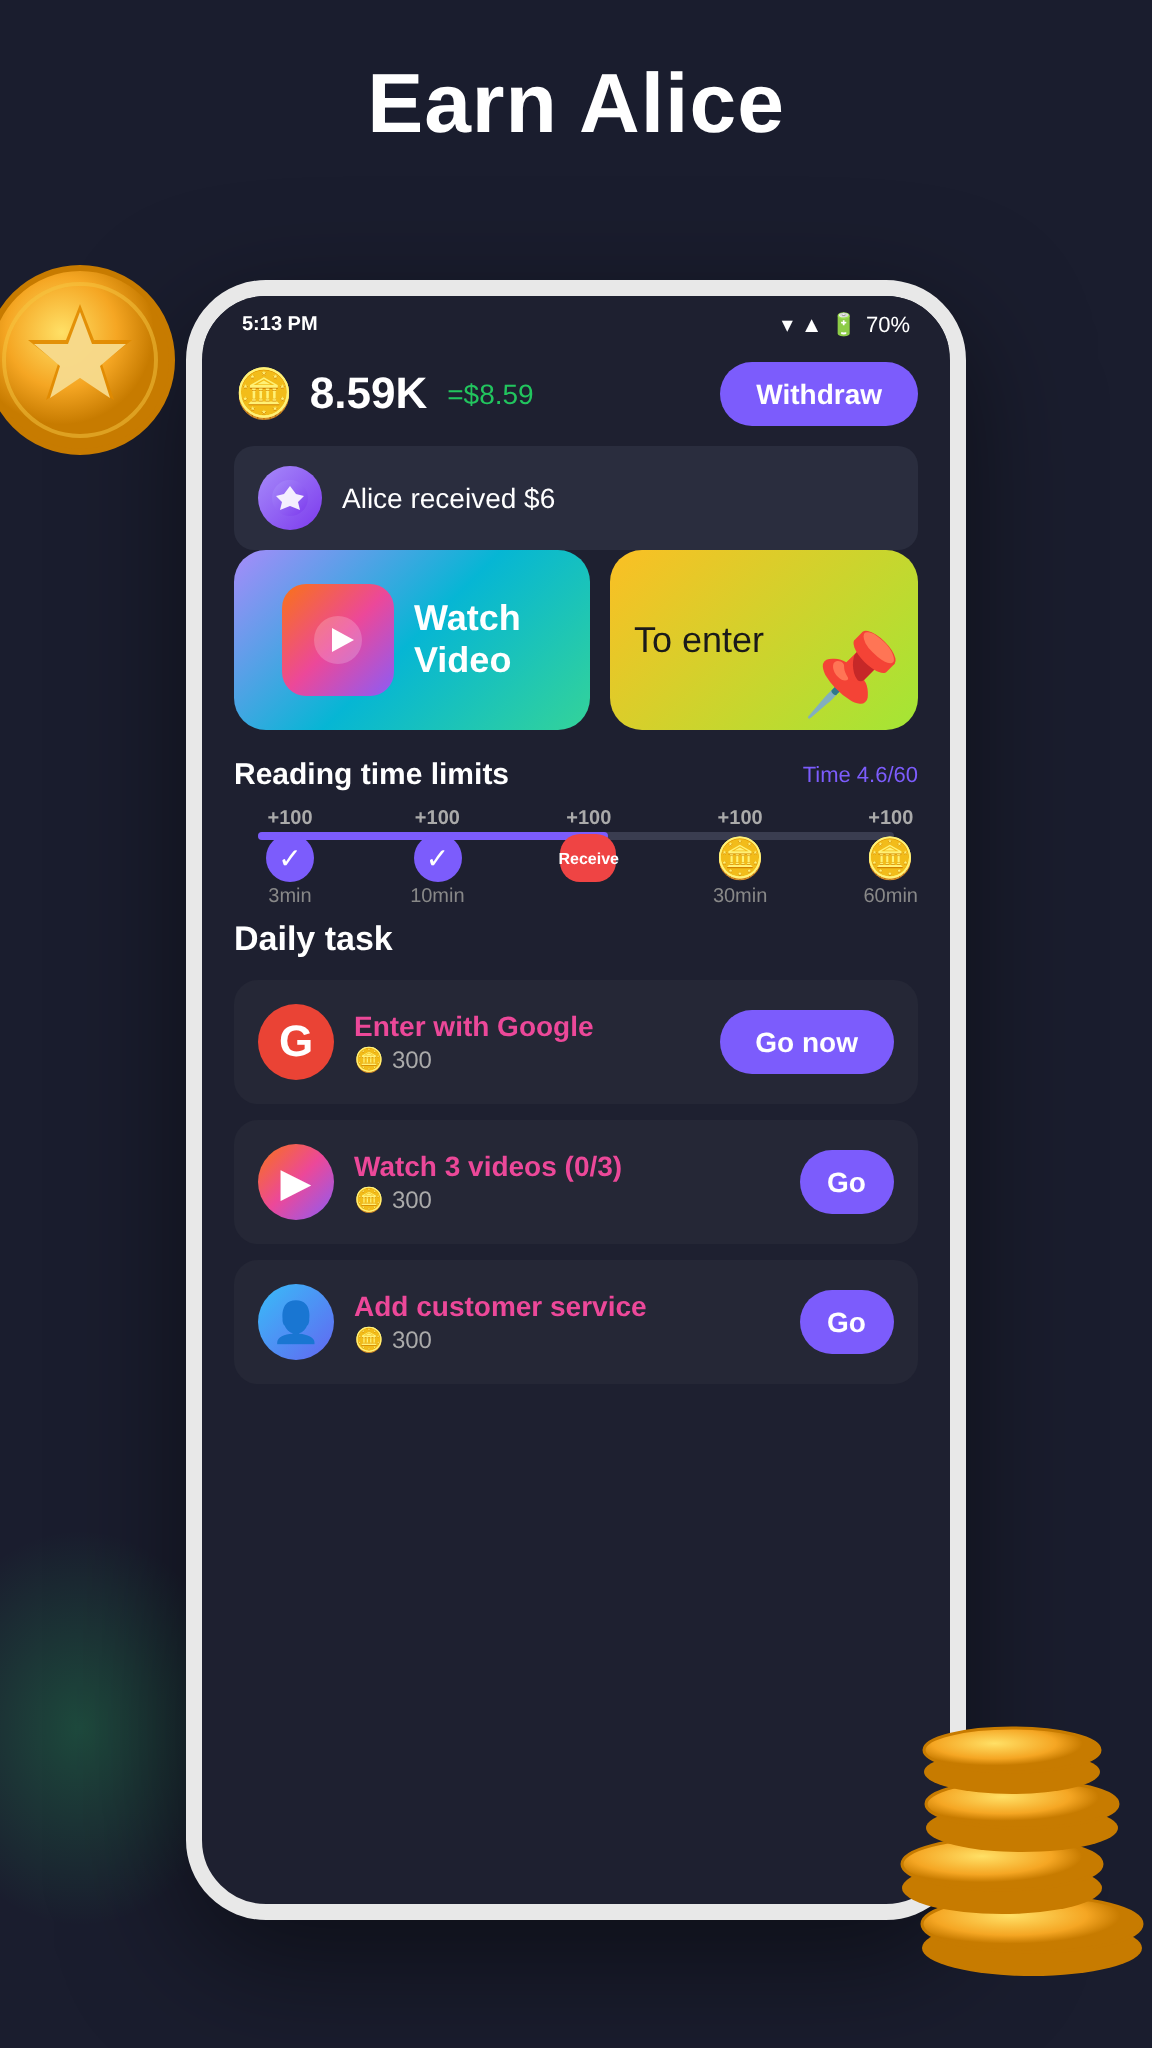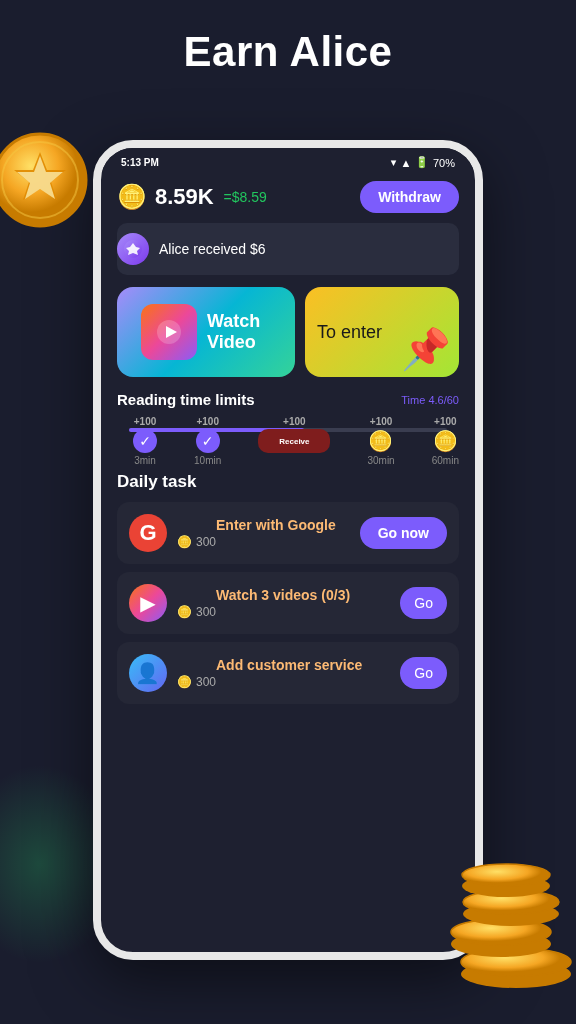--- a/index.html
+++ b/index.html
@@ -130,25 +130,24 @@
       padding: 8px 18px;
       font-size: 14px;
       font-weight: 600;
       cursor: pointer;
     }
 
     
     .notification-bar {
       background: #2a2d3e;
       border-radius: 10px;
-      padding: 10px 0;
+      padding: 10px 12px;
       display: flex;
       align-items: center;
       gap: 10px;
-      margin-bottom: 12px;
     }
     .notif-icon {
       width: 32px;
       height: 32px;
       border-radius: 50%;
       background: linear-gradient(135deg, #a78bfa, #7c3aed);
       display: flex;
       align-items: center;
       justify-content: center;
       font-size: 16px;
@@ -286,25 +285,25 @@
     }
     .step-circle.done {
       background: #7c5cfc;
       color: white;
     }
     .step-circle.coin {
       background: transparent;
       font-size: 20px;
     }
     .step-circle.receive-btn {
-      background: #7f1d1d;
+      background: #ef4444;
       color: white;
       font-size: 8px;
       font-weight: 700;
-      width: 72px;
+      width: 28px;
       border-radius: 10px;
     }
     .step-time {
       color: #888;
       font-size: 10px;
     }
 
     
     .daily-task-title {
       color: white;
@@ -337,24 +336,23 @@
       align-items: center;
       justify-content: center;
       font-size: 20px;
       flex-shrink: 0;
     }
     .task-info {
       display: flex;
       flex-direction: column;
     }
     .task-name {
-      color: #fdba74;
+      color: #ec4899;
       font-size: 14px;
       font-weight: 600;
-      margin-left: 39px;
     }
     .task-reward {
       display: flex;
       align-items: center;
       gap: 4px;
       color: #aaa;
       font-size: 12px;
       margin-top: 2px;
     }
     .go-btn {
@@ -368,21 +366,21 @@
       cursor: pointer;
       flex-shrink: 0;
     }
     .go-btn-partial {
       background: #7c5cfc;
       color: white;
       border: none;
       border-radius: 20px;
       padding: 8px 14px;
       font-size: 14px;
-      font-weight: 400;
+      font-weight: 700;
       cursor: pointer;
       flex-shrink: 0;
     }
   </style>
 </head>
 <body>
 
 <h1 class="page-title">Earn Alice</h1>
 
 <div class="coin-decoration-top">

